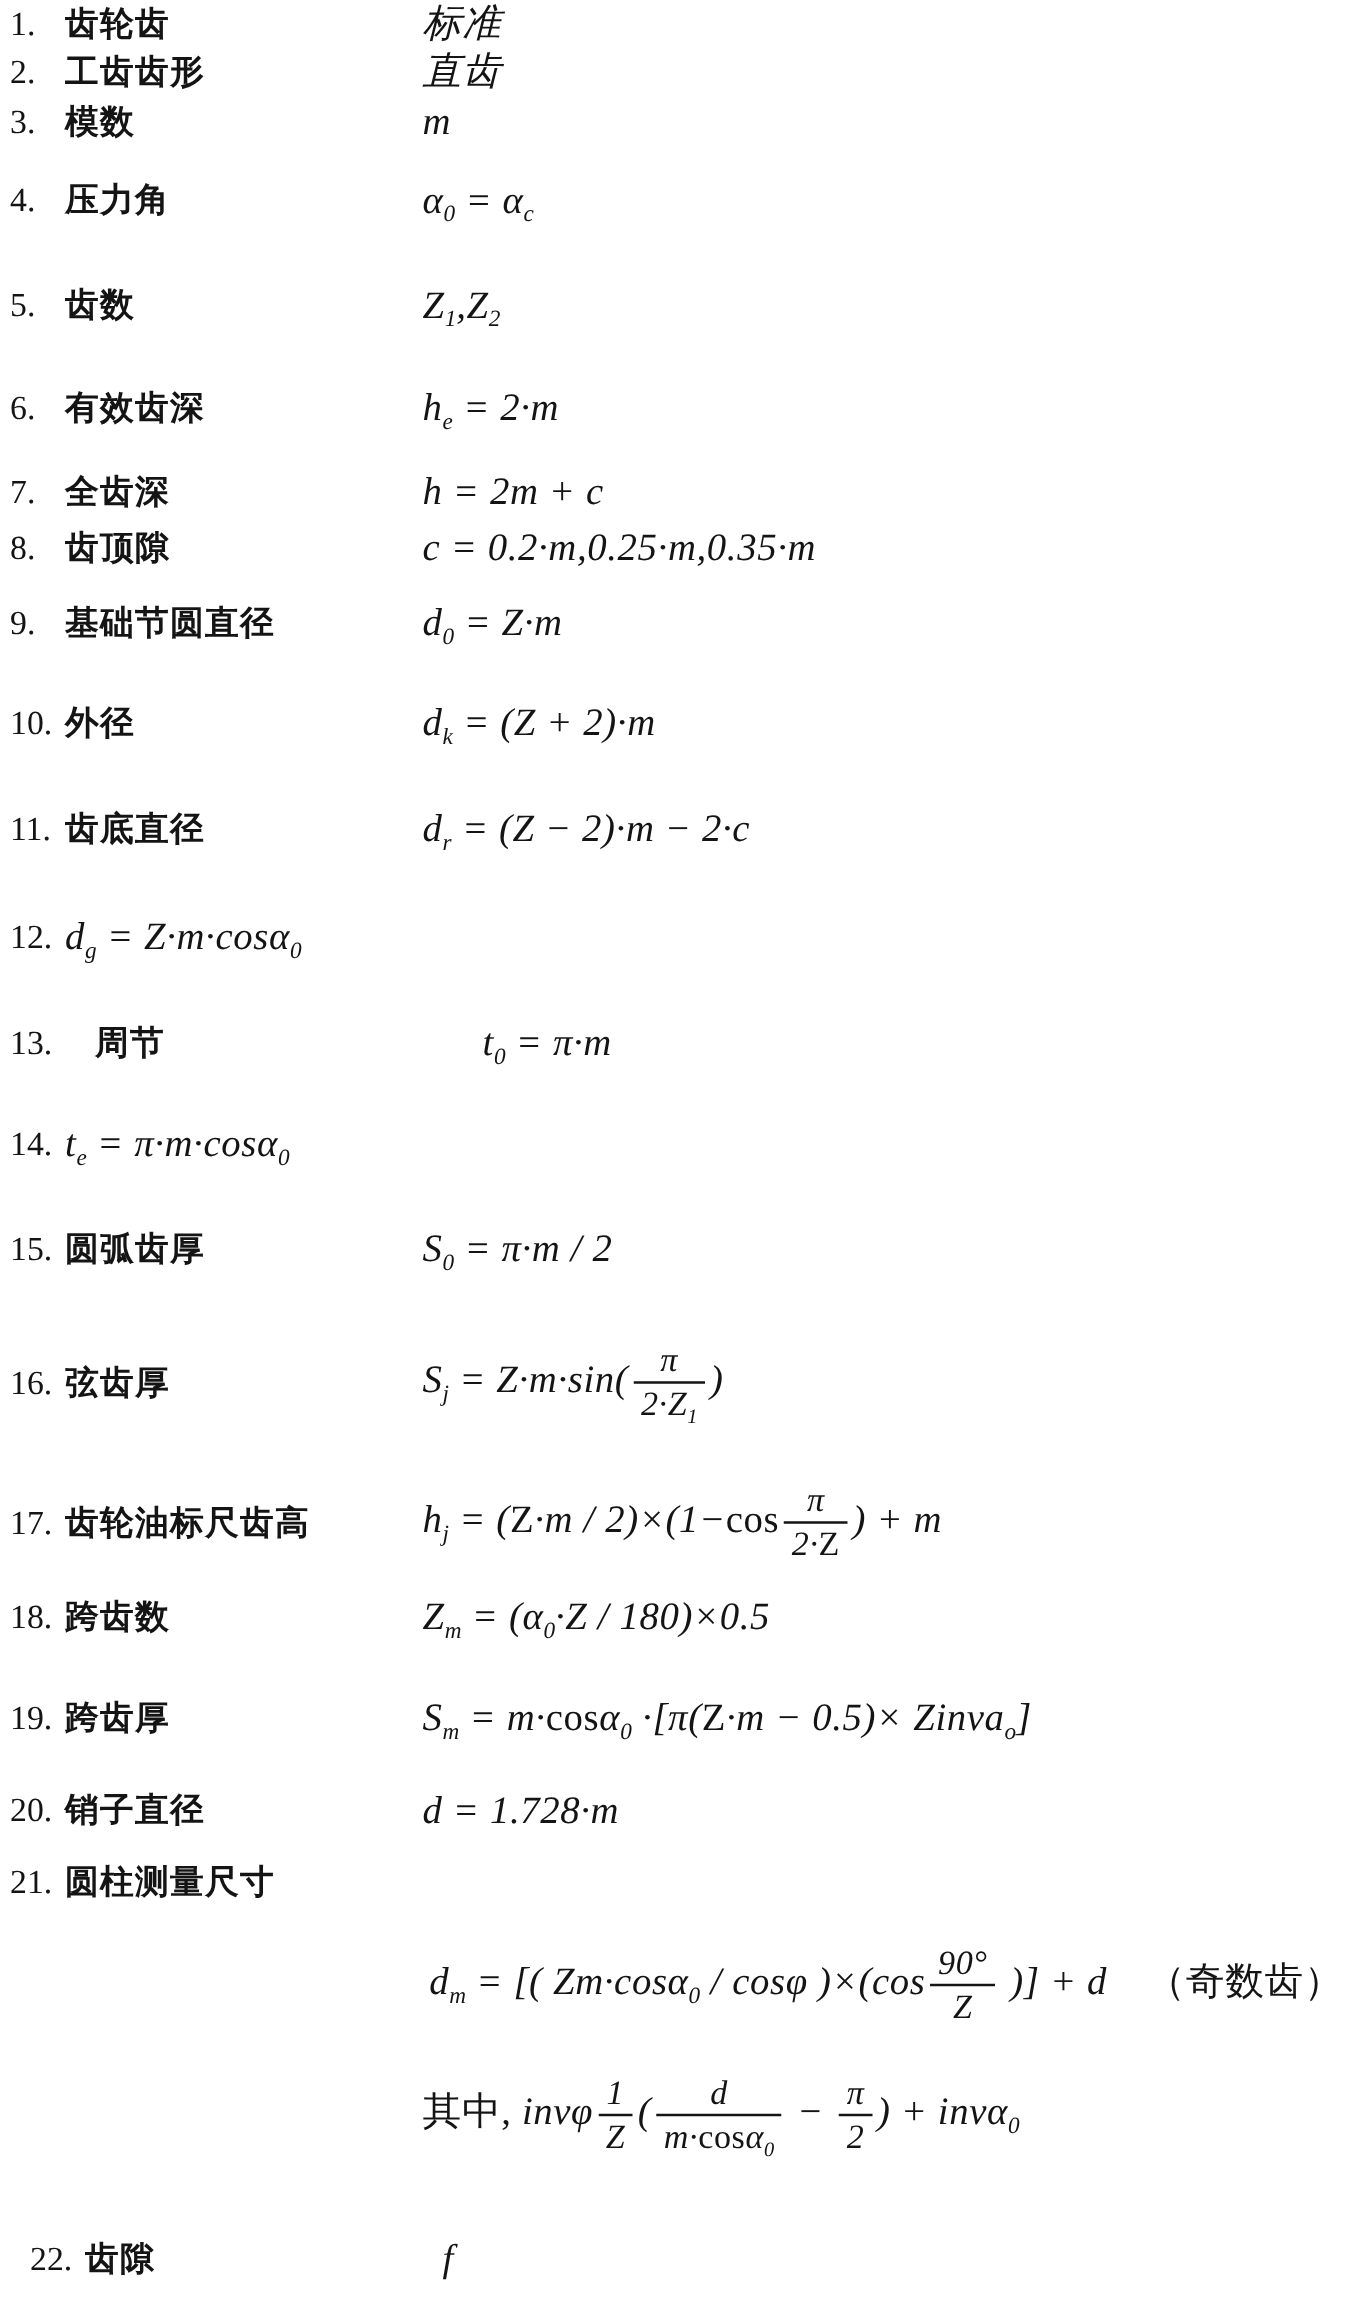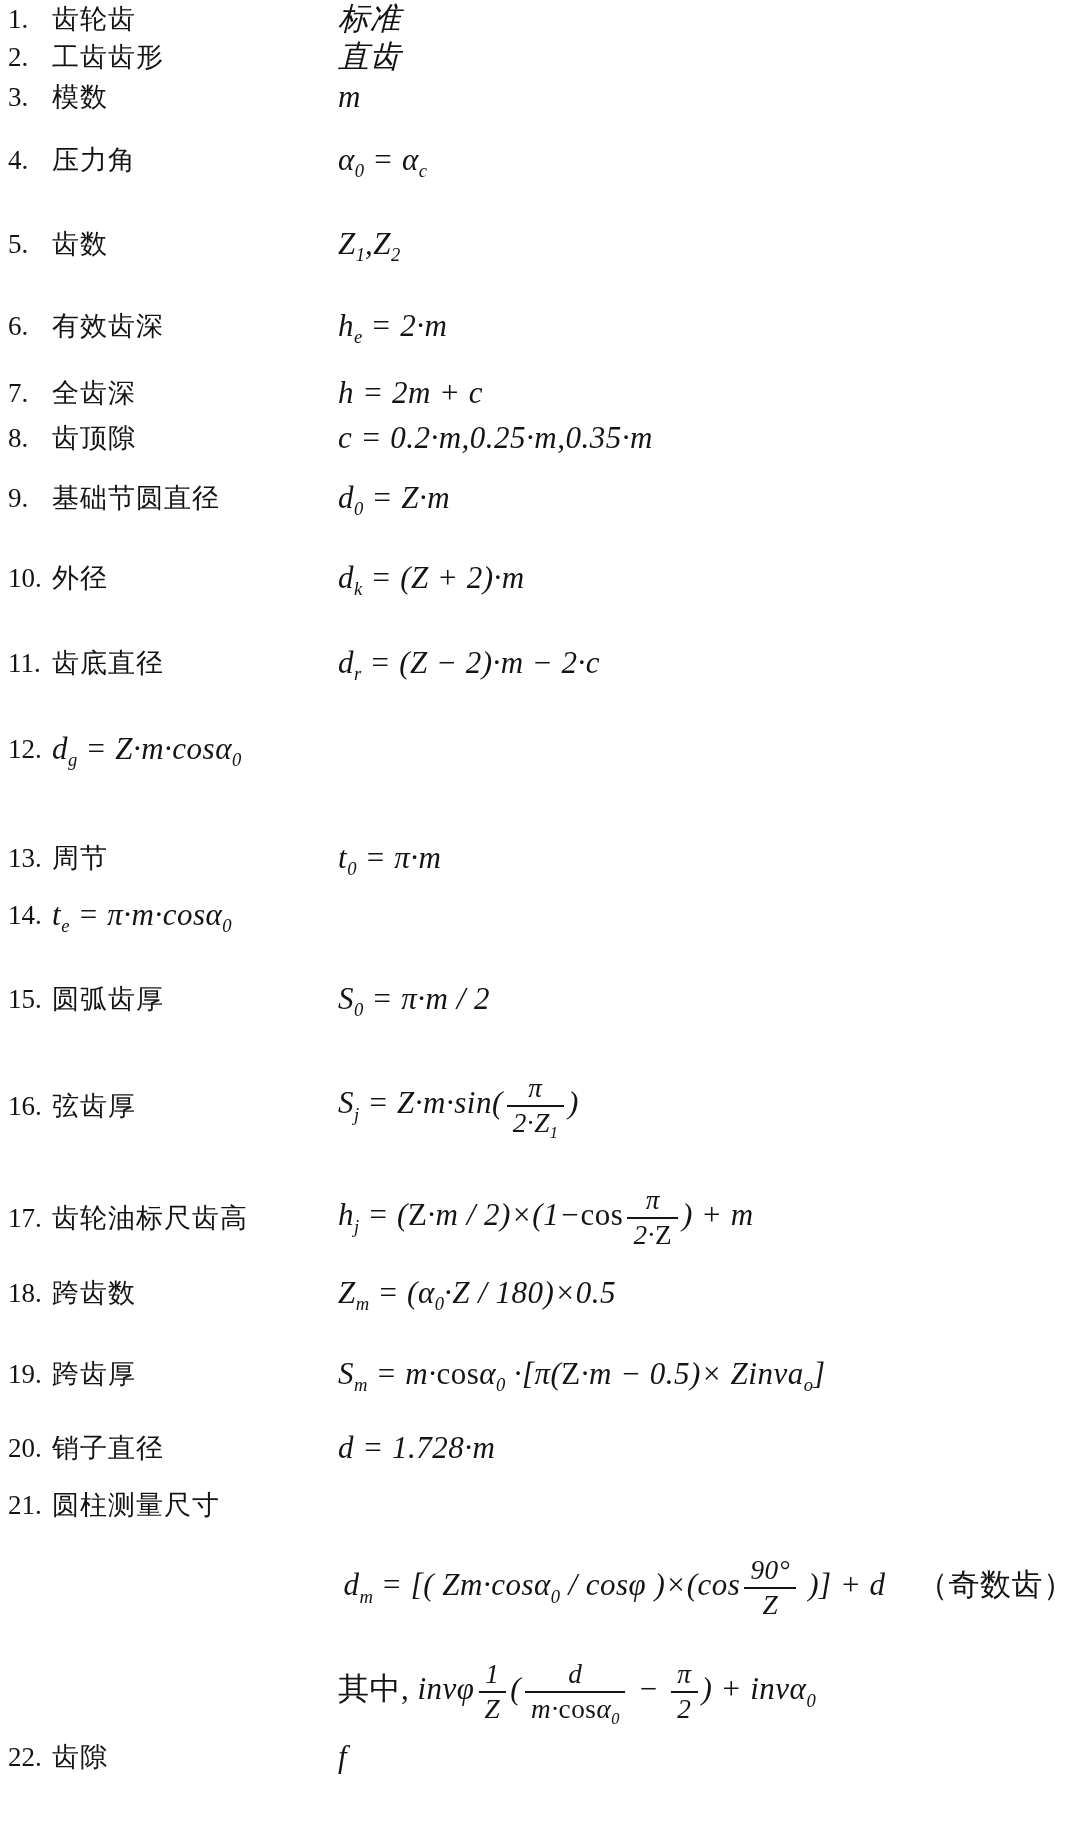--- a/index.html
+++ b/index.html
@@ -15,20 +15,21 @@
     display:flex;align-items:center;
   }
   .cell-num{
     width:52px;padding-left:8px;box-sizing:border-box;
     font-size:27px;flex:0 0 auto;
   }
   .cell-label{
     width:286px;flex:0 0 auto;
     font-size:27px;letter-spacing:1px;
     white-space:nowrap;
+    font-weight:bold;
   }
   .cell-formula{
     flex:0 0 auto;
     font-style:italic;
     font-size:31px;
     white-space:nowrap;
     letter-spacing:0.5px;
   }
   .cell-formula sub{font-size:60%;line-height:0;letter-spacing:0;}
   .up{font-style:normal;}
@@ -46,32 +47,32 @@
   #page .row:nth-child(3){top:76px;height:42px;}
   #page .row:nth-child(4){top:134px;height:52px;}
   #page .row:nth-child(5){top:218px;height:52px;}
   #page .row:nth-child(6){top:302px;height:48px;}
   #page .row:nth-child(7){top:369px;height:48px;}
   #page .row:nth-child(8){top:414px;height:48px;}
   #page .row:nth-child(9){top:473px;height:50px;}
   #page .row:nth-child(10){top:553px;height:50px;}
   #page .row:nth-child(11){top:638px;height:50px;}
   #page .row:nth-child(12){top:723px;height:52px;}
-  #page .row:nth-child(13){top:833px;height:50px;}
+  #page .row:nth-child(13){top:809px;height:50px;gap:24px;}
   #page .row:nth-child(14){top:890px;height:50px;}
   #page .row:nth-child(15){top:974px;height:50px;}
   #page .row:nth-child(16){top:1062px;height:88px;}
   #page .row:nth-child(17){top:1174px;height:88px;}
   #page .row:nth-child(18){top:1268px;height:50px;}
   #page .row:nth-child(19){top:1349px;height:50px;}
   #page .row:nth-child(20){top:1423px;height:50px;}
   #page .row:nth-child(21){top:1480px;height:50px;}
   #page .row:nth-child(22){top:1546px;height:84px;justify-content:center;}
   #page .row:nth-child(23){top:1650px;height:84px;}
-  #page .row:nth-child(24){top:1732px;height:50px;}
+  #page .row:nth-child(24){top:1782px;height:50px;margin-left:16px;}
 </style>
 </head>
 <body>
 
 <div id="page">
     <div class="row">
       <div class="cell-num">1.</div>
       <div class="cell-label">齿轮齿</div>
       <div class="cell-formula">标准</div>
     </div>

